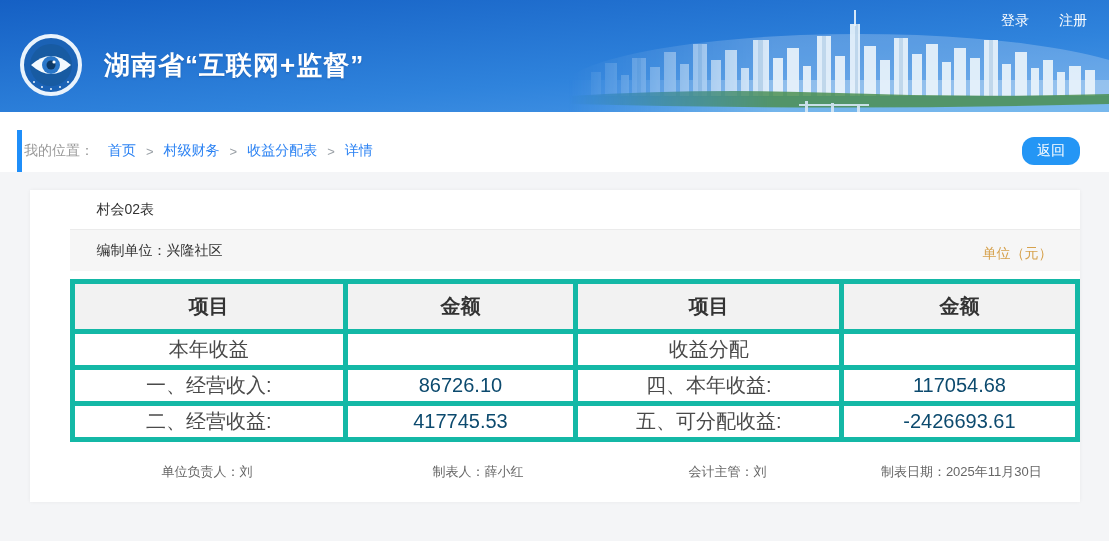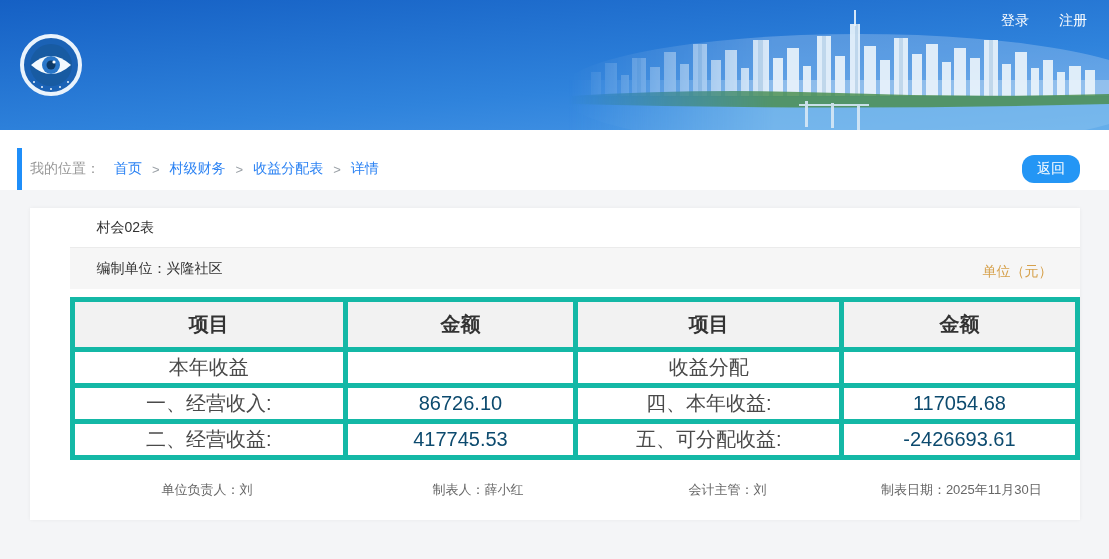--- a/index.html
+++ b/index.html
@@ -1,39 +1,39 @@
 <!DOCTYPE html>
 <html><head>
 <meta charset="utf-8">
 <style>
   * { margin:0; padding:0; box-sizing:border-box; }
   html,body { width:1109px; height:559px; overflow:hidden; background:#fff;
     font-family:"Liberation Sans","DejaVu Sans",sans-serif; }
 
   
-  .site-header { position:relative; width:1109px; height:130px;
+  .site-header { position:relative; width:1109px; height:112px;
     background:linear-gradient(175deg,#1560c4 0%,#2f83dc 62%,#4c9ae8 100%);
     overflow:hidden; }
   .skyline { position:absolute; right:0; top:0; width:540px; height:130px;
     -webkit-mask-image:linear-gradient(to right,transparent 0%,#000 38%);
     mask-image:linear-gradient(to right,transparent 0%,#000 38%); }
   .skyline svg { width:100%; height:100%; display:block; }
   .auth-links { position:absolute; top:12px; right:22px; z-index:3; font-size:14px; }
   .auth-links a { color:#fff; text-decoration:none; margin-left:26px; cursor:pointer; }
   .brand { position:absolute; left:20px; top:0; height:130px; display:flex;
     align-items:center; z-index:2; }
   .logo { width:62px; height:62px; display:inline-block; }
   .site-title { color:#fff; font-size:26px; font-weight:bold; margin-left:22px;
     letter-spacing:1px; text-shadow:0 1px 2px rgba(0,40,100,.25); }
 
   
   .crumb-gap { height:18px; background:#fff; }
   .crumb-bar { margin:0 17px; width:1075px; height:42px; background:#fff;
     border-left:5px solid #1f8ef9; display:flex; align-items:center;
-    padding-left:8px; padding-right:12px; font-size:14px; }
+    padding-left:2px; padding-right:12px; font-size:14px; }
   .crumb-label { color:#999; margin-right:14px; }
   .crumb-bar a { color:#2b82f3; text-decoration:none; cursor:pointer; }
   .crumb-sep { color:#9aa0a6; margin:0 10px; font-size:13px; }
   .crumb-spacer { flex:1; }
   .back-btn { background:#2496f5; color:#fff; border:none; border-radius:12px;
     width:58px; height:28px; font-size:14px; cursor:pointer;
     font-family:inherit; }
 
   
   .main-area { height:369px; background:#f4f5f7; padding-top:18px; }
@@ -141,20 +141,21 @@
         <circle cx="34" cy="28" r="1.6" fill="#ffffff"></circle>
         <g fill="#eaf3fc">
           <circle cx="14" cy="48" r="1"></circle>
             <circle cx="22" cy="53" r="1"></circle>
           <circle cx="31" cy="55" r="1"></circle>
             <circle cx="40" cy="53" r="1"></circle>
           <circle cx="48" cy="48" r="1"></circle>
         </g>
       </svg>
     </span>
+    <h1 class="site-title">湖南省“互联网+监督”</h1>
   </div>
 </header>
 
 <div class="crumb-gap"></div>
 <nav class="crumb-bar">
   <span class="crumb-label">我的位置：</span>
   <a>首页</a>
   <span class="crumb-sep">&gt;</span>
   <a>村级财务</a>
   <span class="crumb-sep">&gt;</span>

